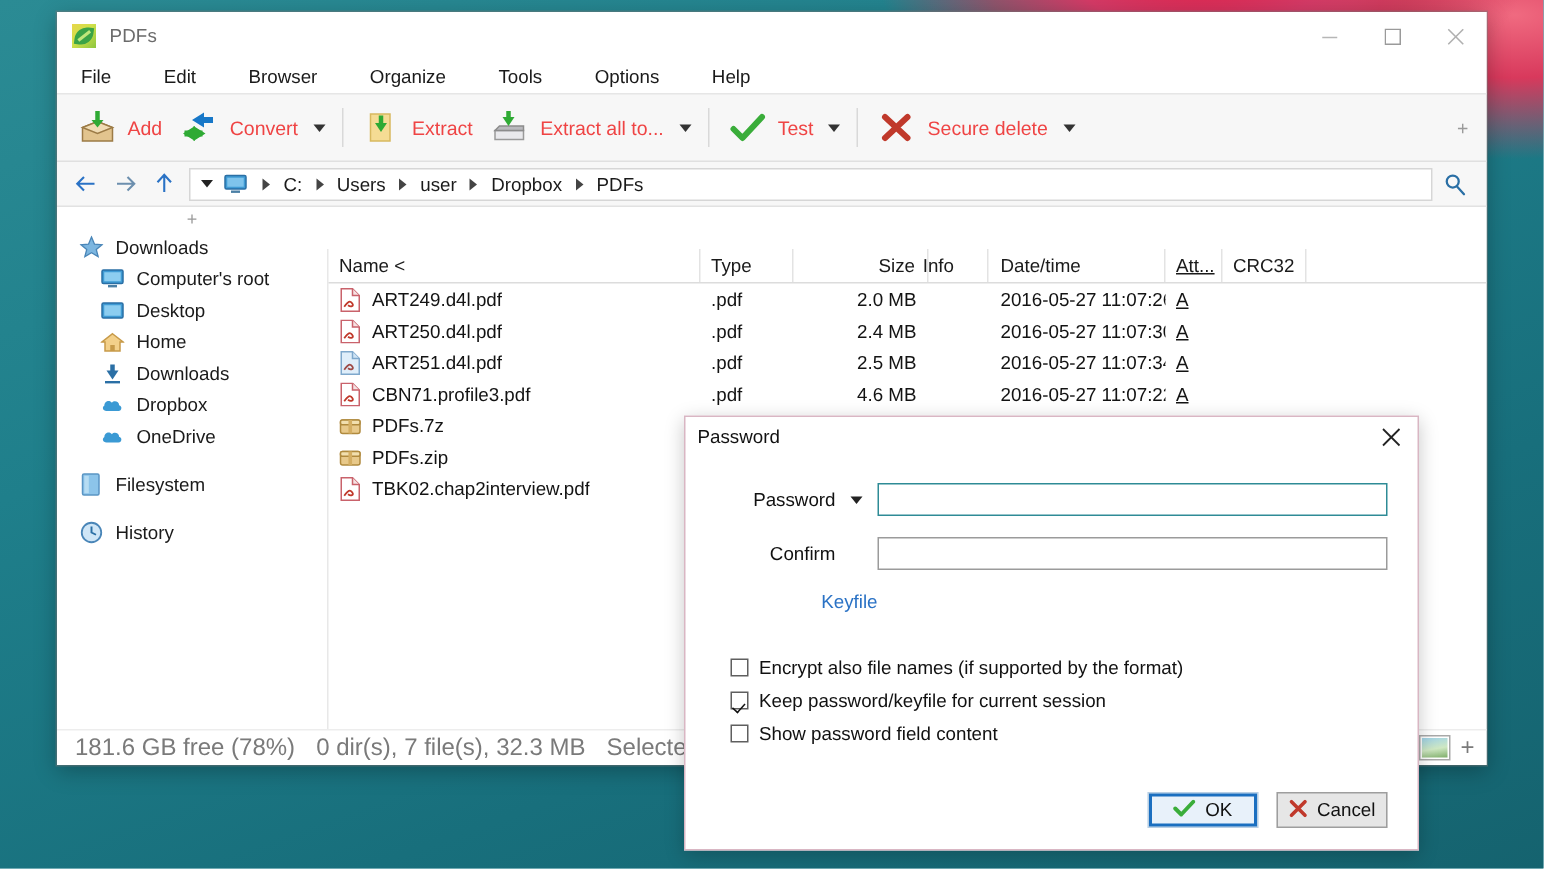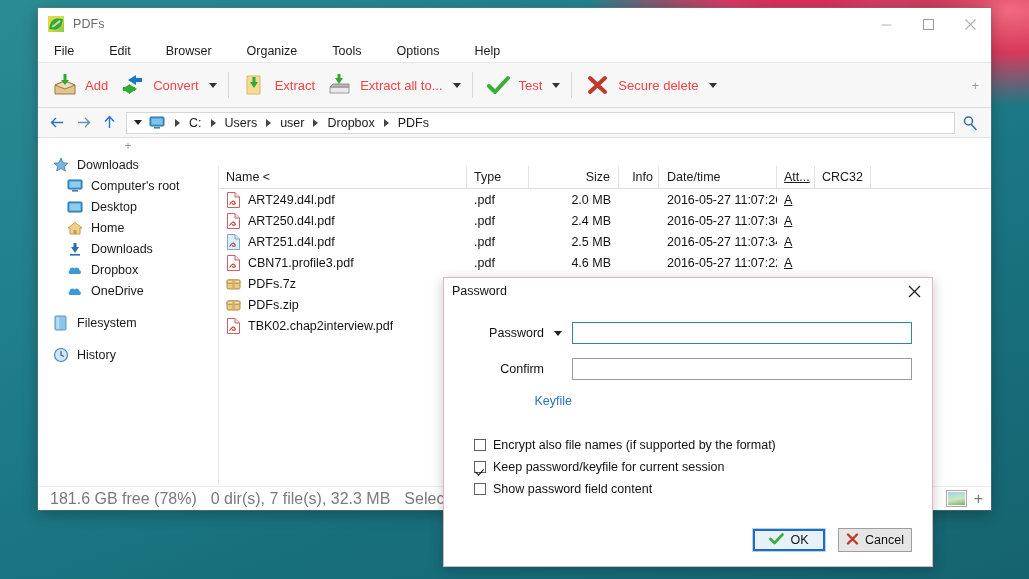--- a/index.html
+++ b/index.html
@@ -79,35 +79,35 @@
   
   .filelist { flex:1; min-width:0; display:flex; flex-direction:column; border-left:1px solid #e8e8e8;margin-top:28px;}
   .hdr { display:flex; height:23px; align-items:stretch; border-bottom:1px solid #dcdcdc; }
   .hc { font-size:12.5px; color:#1a1a1a; display:flex; align-items:center; padding:0 7px; border-right:1px solid #e3e3e3;}
   .hc.r { justify-content:flex-end; }
   .rows { flex:1; }
   .row { display:flex; height:21px; align-items:center; }
   .c-name { width:248px; display:flex; align-items:center; gap:7px; padding-left:7px; flex:none;}
   .c-type { width:62px; flex:none; padding-left:7px;}
   .c-size { width:90px; flex:none; text-align:right; padding-right:8px;}
-  .c-info { width:40px; flex:none; text-align:right; padding-right:5px;}
+  .c-info { width:40px; flex:none; text-align:right; padding-right:22px;}
   .c-date { width:118px; flex:none; padding-left:8px;}
   .c-att  { width:38px; flex:none; padding-left:7px;text-decoration:underline;}
   .c-crc  { width:56px; flex:none; padding-left:7px;}
   .cell { font-size:12.5px; color:#131313; white-space:nowrap; overflow:hidden;}
   .fico { width:15px; height:16px; flex:none; }
   
   .statusbar { height:24px; flex:none; display:flex; align-items:center; background:#fff; border-top:1px solid #ededed; padding-left:12px; gap:14px;}
   .st { font-size:16px; color:#7a7a7a; white-space:nowrap;}
   .status-right { margin-left:auto; display:flex; align-items:center; gap:7px; padding-right:8px;}
   .thumbico { width:21px; height:17px; border:1px solid #a9a9a9; background:#fff; padding:1px; }
   .thumbico div { width:100%; height:100%; background:linear-gradient(170deg,#9fd2e8 0%, #cfe8c3 55%, #7fae6a 100%);}
   
   #dialog {
-    position:absolute; left:443px; top:277px; width:490px; height:290px;
+    position:absolute; left:456px; top:277px; width:490px; height:290px;
     background:#fff; border:1px solid #d9b6c3;
     box-shadow: 0 3px 12px rgba(0,0,0,0.22);
     display:flex; flex-direction:column;
   }
   .dlg-title { height:26px; display:flex; align-items:center; padding-left:8px; flex:none;}
   .dlg-title-text { font-size:12.5px; color:#111; }
   .dlg-close { margin-left:auto; width:36px; height:26px; display:flex; align-items:center; justify-content:center; color:#222;}
   .dlg-body { flex:1; padding: 14px 20px 0 0; }
   .frow { display:flex; align-items:center; height:30px; margin-bottom:6px;}
   .flabel { width:100px; text-align:right; font-size:12.5px; color:#111; }

